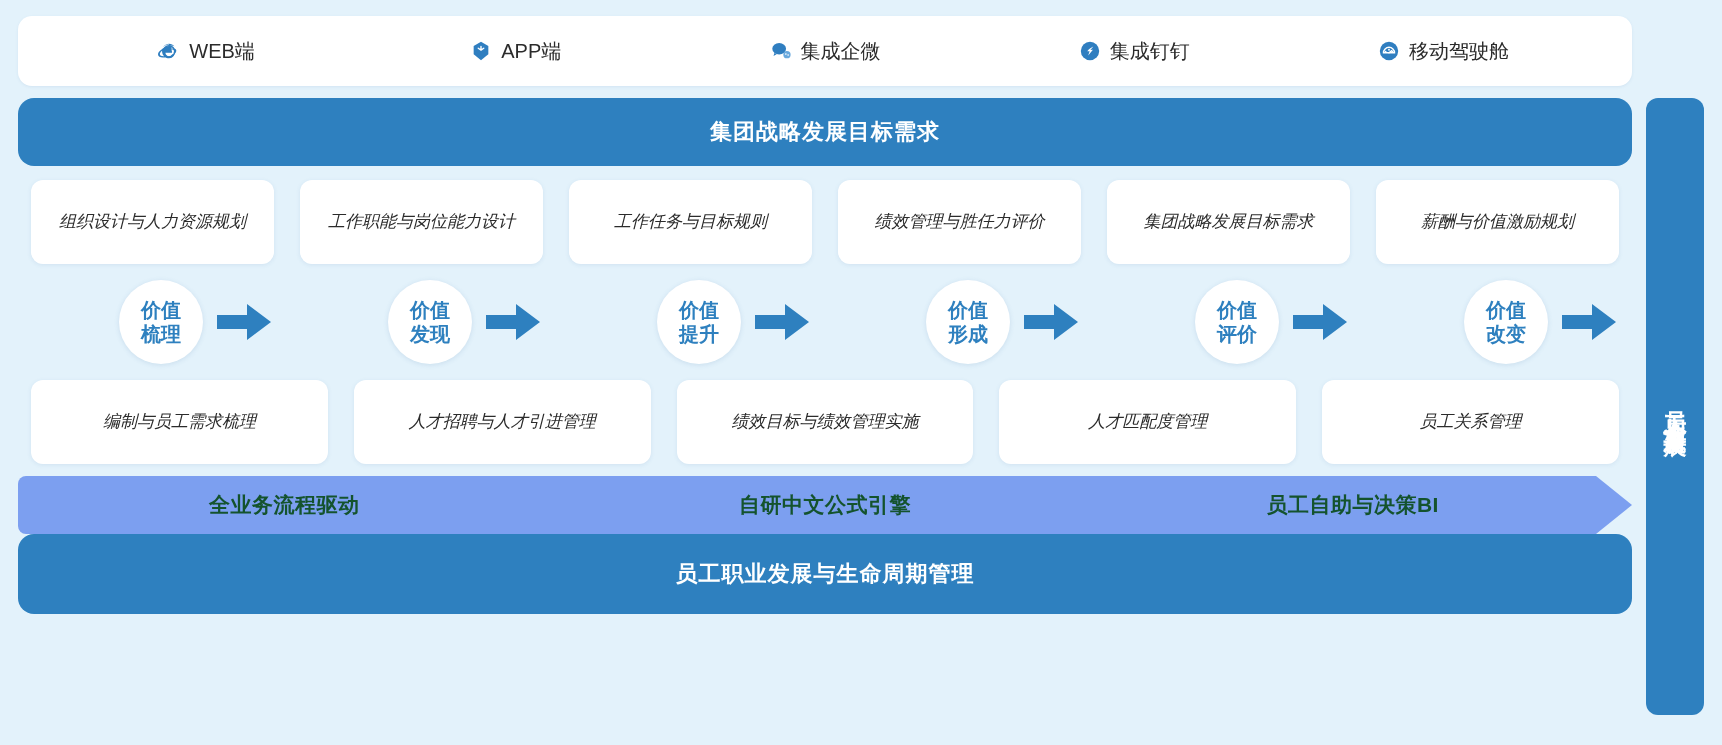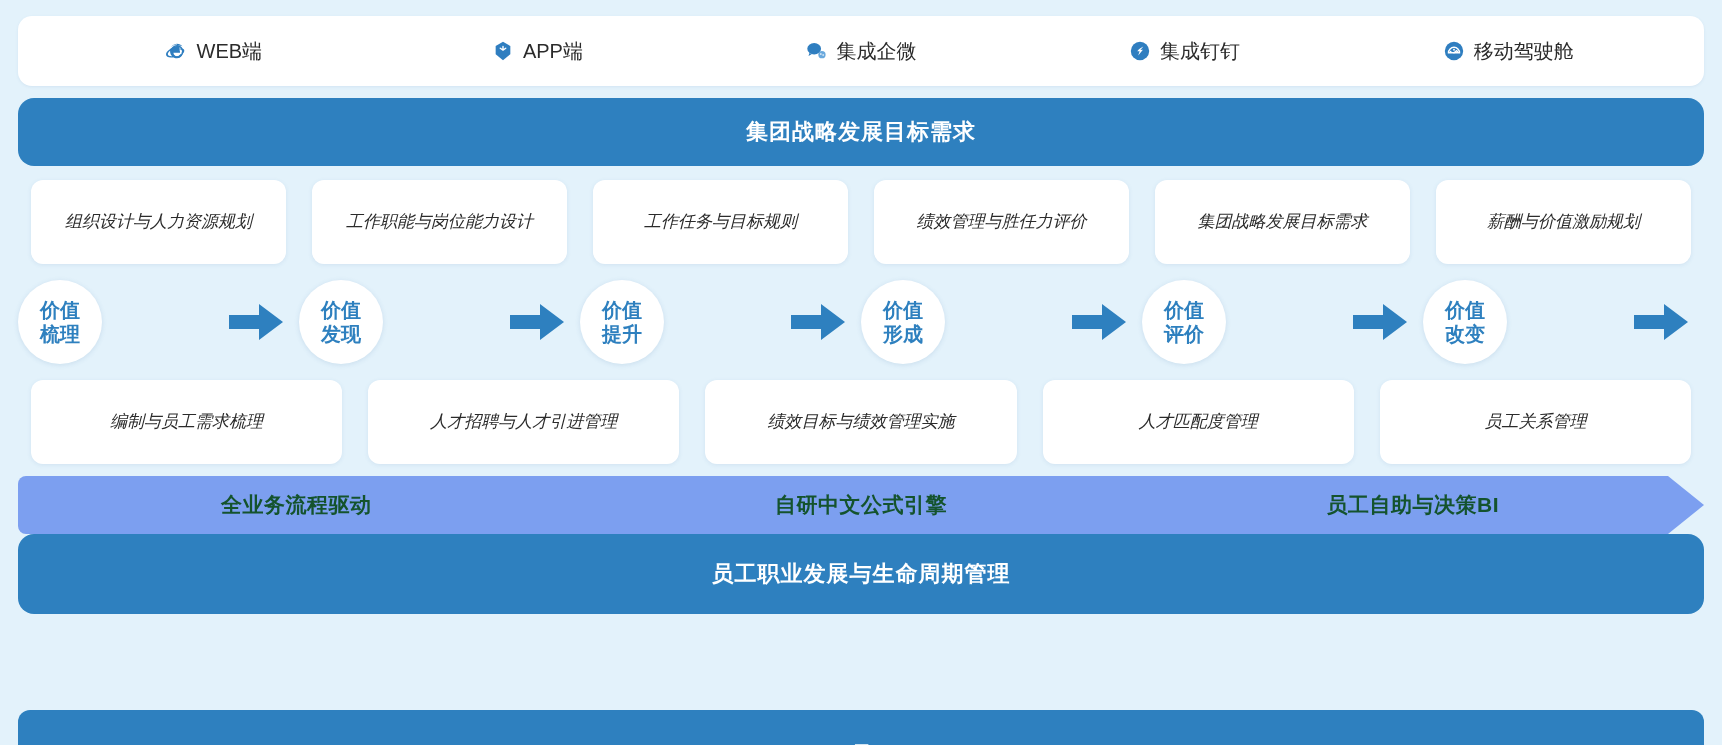--- a/index.html
+++ b/index.html
@@ -9,21 +9,20 @@
     font-family:"Liberation Sans","DejaVu Sans",sans-serif;
     overflow:hidden;
   }
   .page{
     position:relative;
     width:1722px;height:745px;
     box-sizing:border-box;
     padding:16px 18px 18px 18px;
     display:flex;
     gap:14px;
-    flex-direction:column;
   }
   .left-col{
     flex:1 1 auto;
     display:flex;
     flex-direction:column;
     min-width:0;
   }
 
   
   .channel-bar{
@@ -109,21 +108,21 @@
     display:flex;
     align-items:center;
     height:116px;
     flex:0 0 auto;
   }
   .stage-cell{
     flex:1 1 0;
     min-width:0;
     display:flex;
     align-items:center;
-    justify-content:space-between;
+    justify-content:flex-end;
     gap:0;
   }
   .circle{
     width:84px;height:84px;
     border-radius:50%;
     background:#fff;
     box-shadow:0 1px 5px rgba(70,120,170,.16);
     display:flex;
     flex-direction:column;
     align-items:center;

